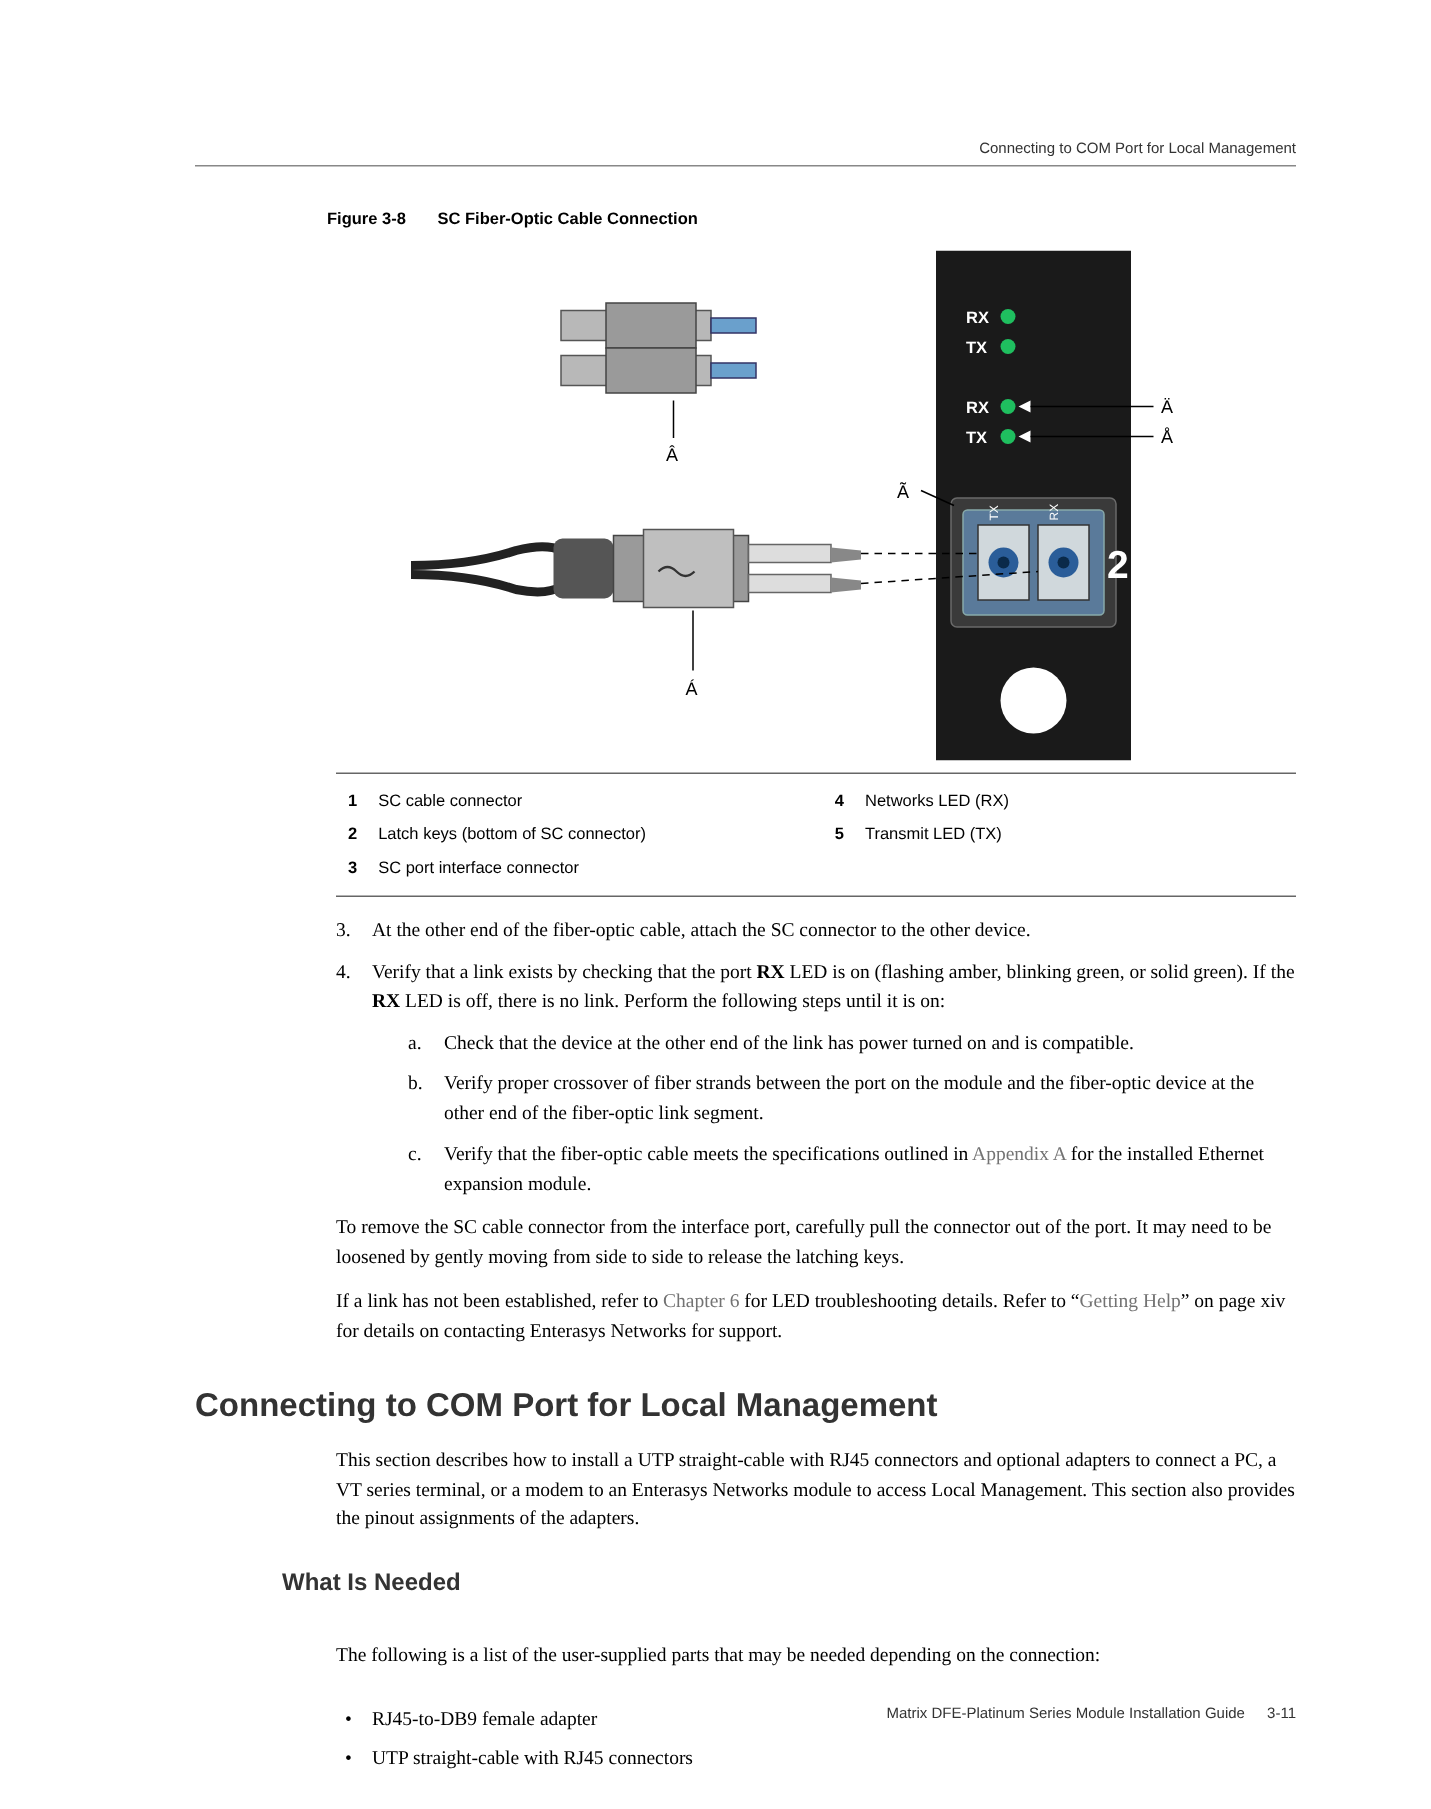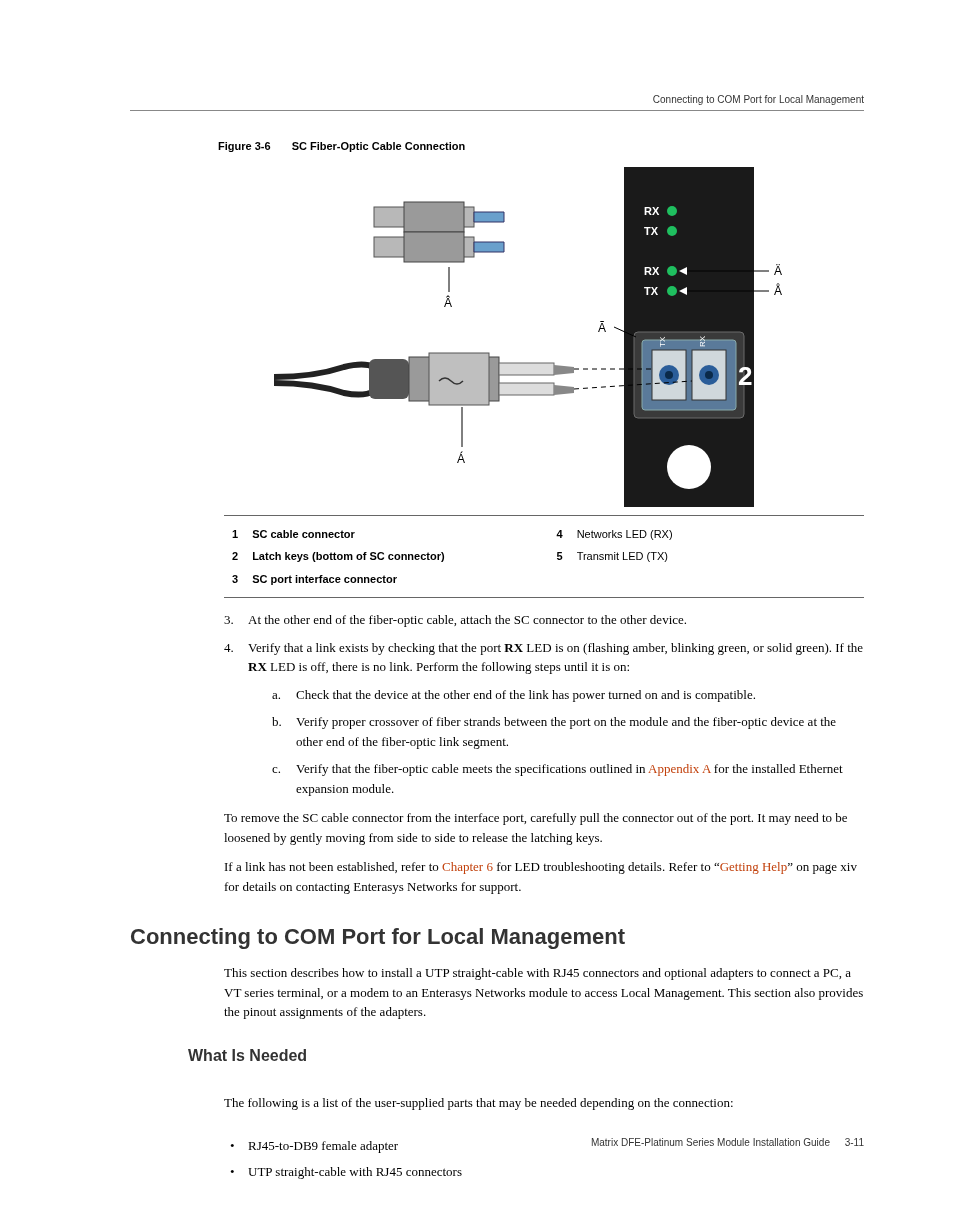--- a/index.html
+++ b/index.html
@@ -47,29 +47,29 @@
     width: 100%;
     border-top: 1px solid #666;
     border-bottom: 1px solid #666;
     margin-top: 8px;
     padding: 6px 0;
     font-family: Arial, Helvetica, sans-serif;
     font-size: 11px;
   }
   .legend-table td { padding: 2px 6px; vertical-align: top; }
   .legend-table td.num { font-weight: bold; width: 14px; }
-  .legend-table td.left { width: 48%; font-weight: bold; }
+  .legend-table td.left { width: 48%; }
   .ol-main { list-style: none; margin-top: 12px; }
   .ol-main > li { margin-bottom: 8px; padding-left: 24px; position: relative; }
   .ol-main > li > .marker { position: absolute; left: 0; }
   .ol-sub { list-style: none; margin-top: 8px; margin-left: 24px; }
   .ol-sub > li { margin-bottom: 8px; padding-left: 24px; position: relative; }
   .ol-sub > li > .marker { position: absolute; left: 0; }
   .para { margin-top: 10px; margin-bottom: 10px; }
-  .link { color: #c2410c; }
+  .link { color: #737373; }
   h1.section {
     font-family: Arial, Helvetica, sans-serif;
     font-size: 22px;
     font-weight: bold;
     color: #333;
     margin-top: 24px;
     margin-bottom: 10px;
     margin-left: -94px;
   }
   h2.subsection {
@@ -97,21 +97,21 @@
 </style>
 </head>
 <body>
 
 <div class="header-text">Connecting to COM Port for Local Management</div>
 <div class="header-rule"></div>
 
 <div class="content">
 
   <div class="figure-caption">
-    <span class="fignum">Figure 3-6</span>
+    <span class="fignum">Figure 3-8</span>
     <span>SC Fiber-Optic Cable Connection</span>
   </div>
 
   <svg class="figure-svg" width="540" height="340" viewBox="0 0 540 340">
 
     <rect x="350" y="0" width="130" height="340" fill="#1a1a1a"></rect>
 
     <text x="370" y="48" fill="#fff" font-family="Arial" font-size="11" font-weight="bold">RX</text>
     <circle cx="398" cy="44" r="5" fill="#1fbf5f"></circle>
     <text x="370" y="68" fill="#fff" font-family="Arial" font-size="11" font-weight="bold">TX</text>

